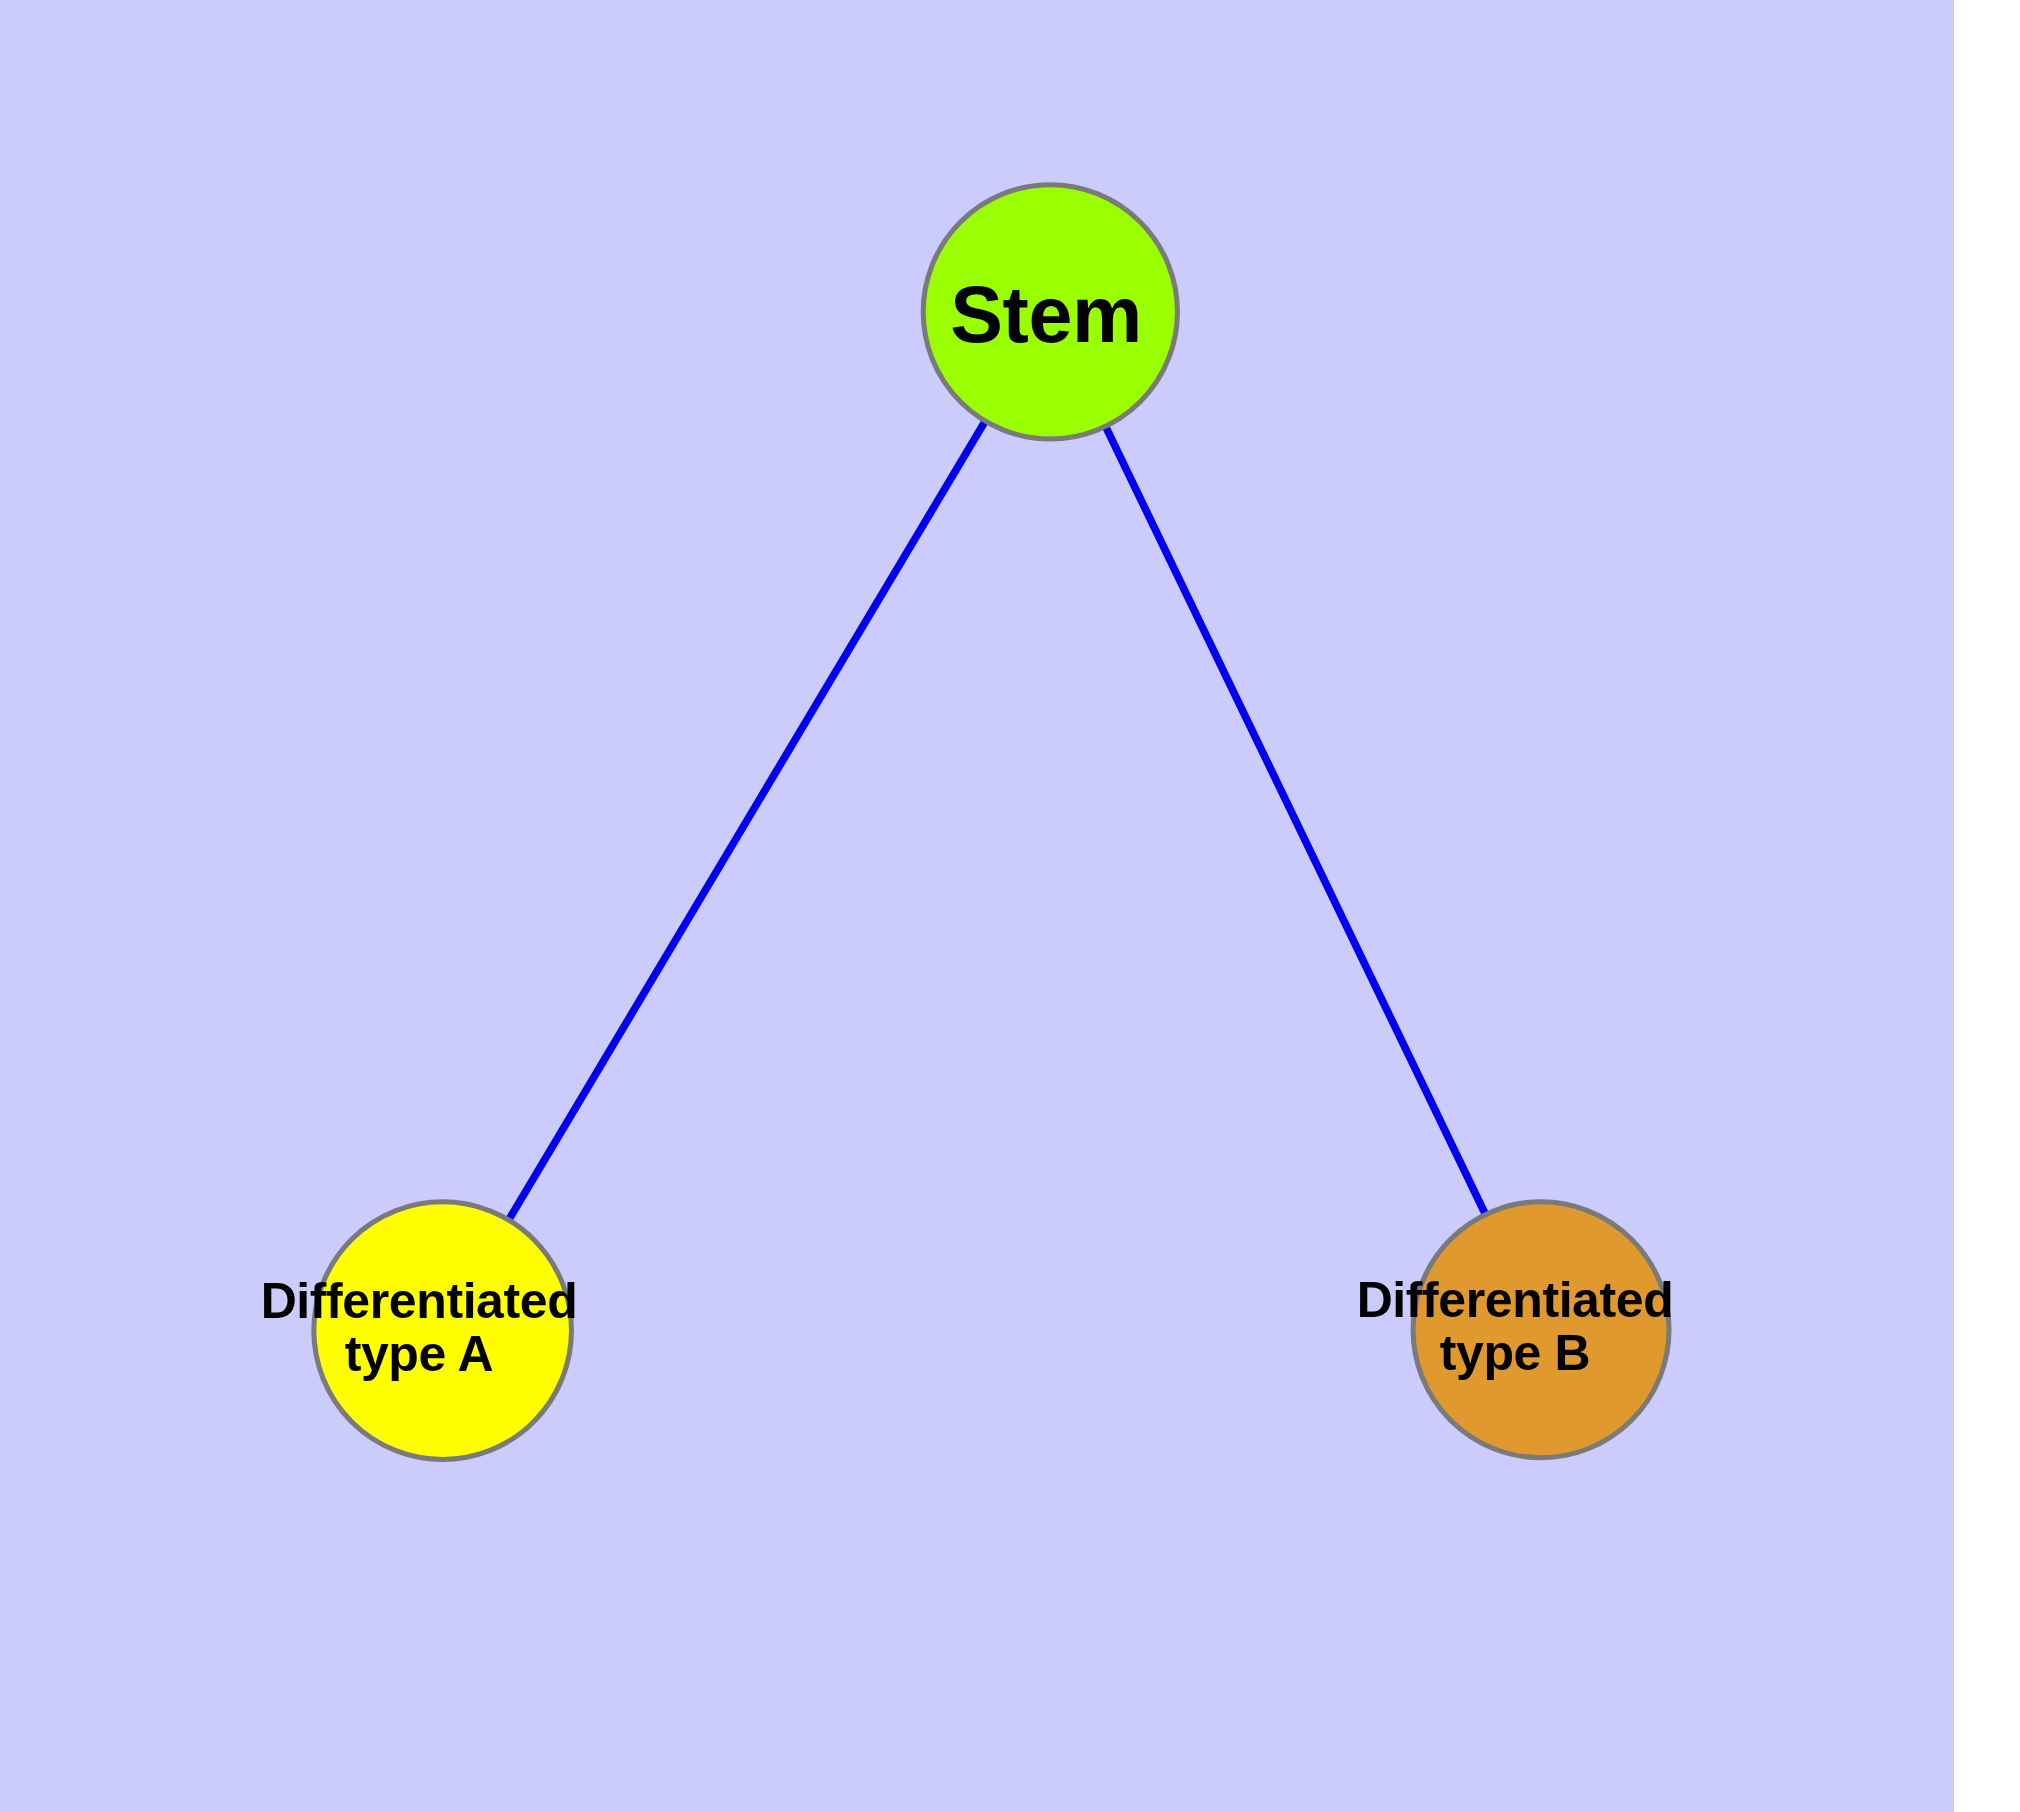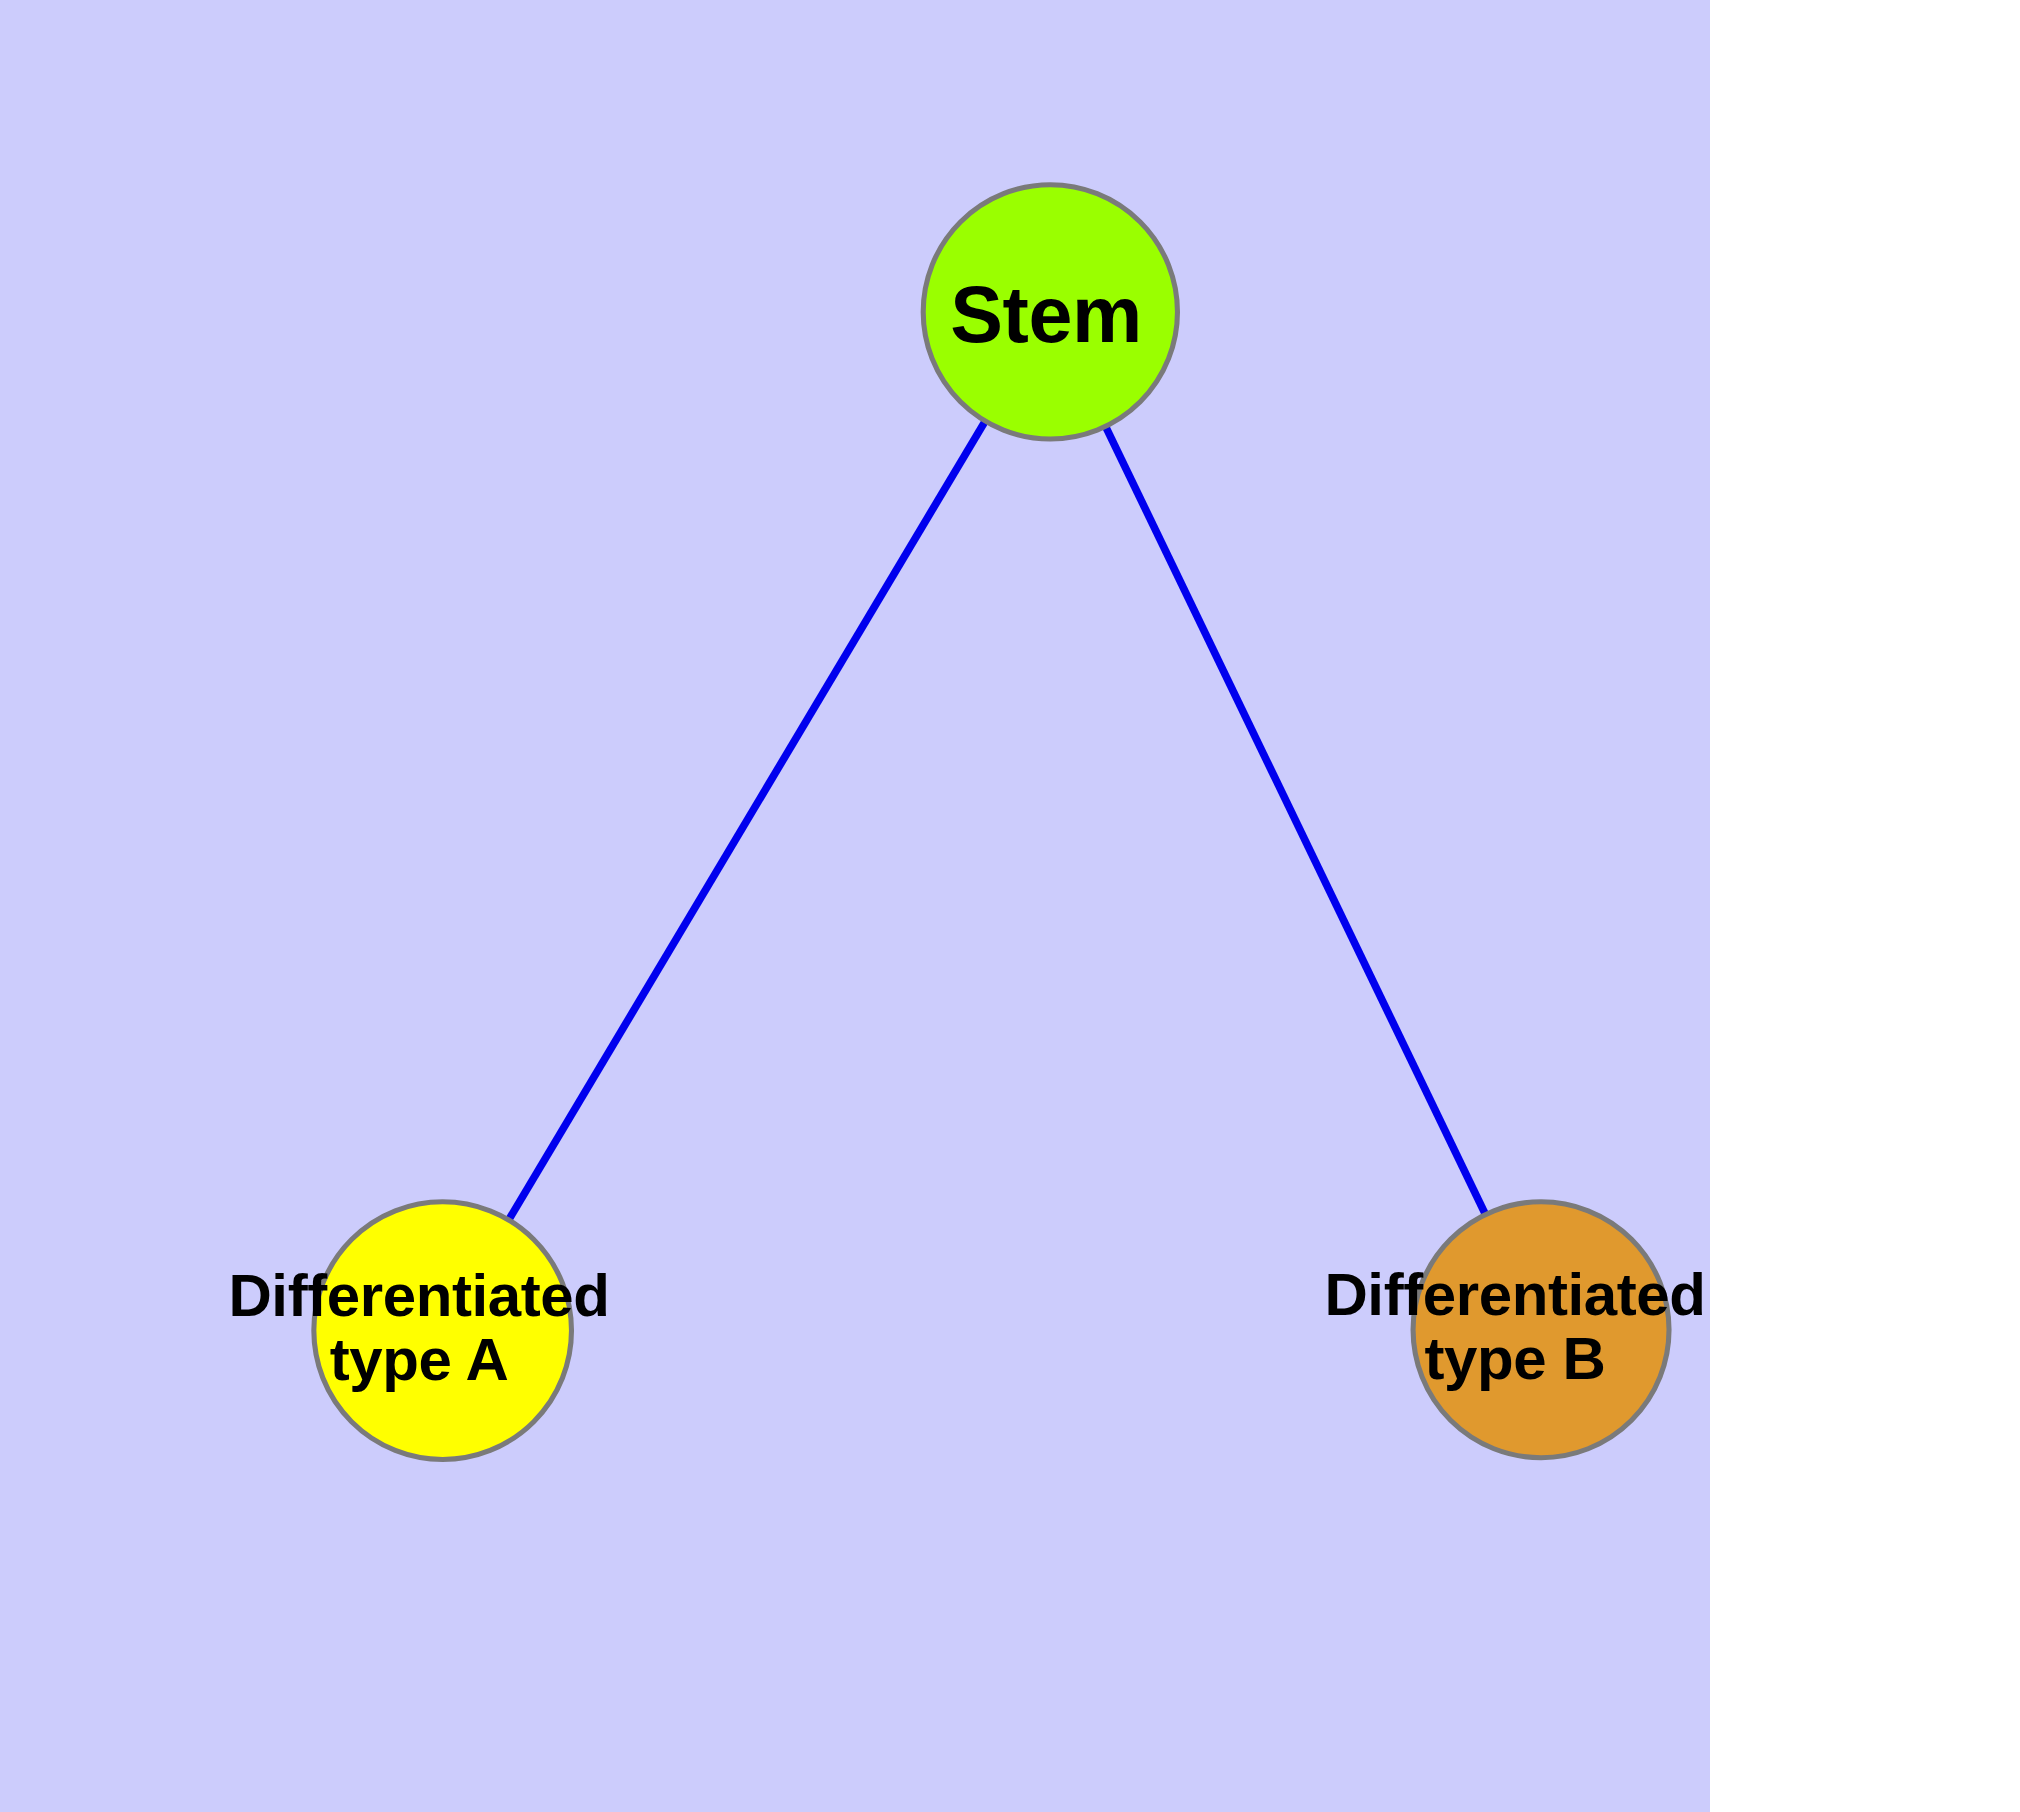--- a/index.html
+++ b/index.html
@@ -3,21 +3,21 @@
 <meta charset="utf-8">
 <title>Cell differentiation graph</title>
 <style>
   html, body {
     margin: 0;
     padding: 0;
     background: #ffffff;
   }
   #canvas {
     position: relative;
-    width: 1710px;
+    width: 1954px;
     height: 1812px;
     background: #ccccfc;
     overflow: hidden;
     font-family: "Liberation Sans", "DejaVu Sans", sans-serif;
   }
   #graph-svg {
     position: absolute;
     left: 0;
     top: 0;
     width: 2021px;
@@ -31,21 +31,21 @@
     fill: none;
   }
   .node-circle {
     stroke: #7a7a7a;
     stroke-width: 6;
   }
   .node-label {
     position: absolute;
     font-family: "Liberation Sans", "DejaVu Sans", sans-serif;
     font-weight: bold;
-    font-size: 60px;
+    font-size: 50px;
     line-height: 1.06;
     color: #000000;
     text-align: center;
     white-space: pre;
     transform: translate(-50%, -50%);
     pointer-events: none;
     letter-spacing: -0.4px;
   }
   .node-label.single {
     font-size: 79px;

